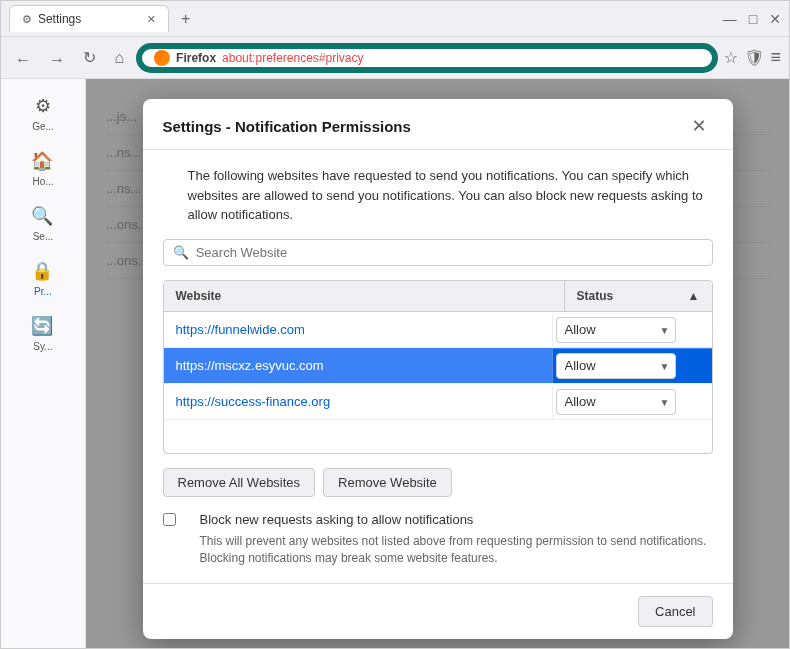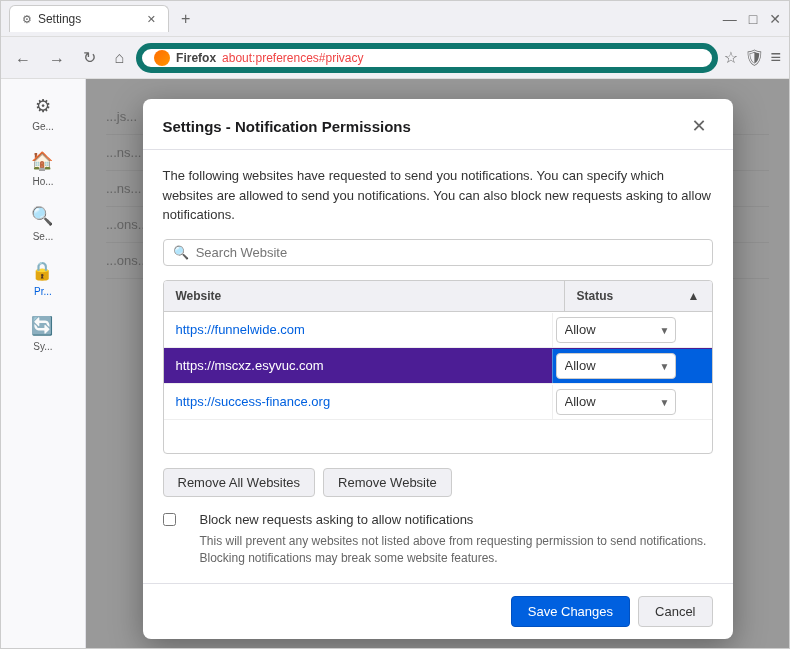--- a/index.html
+++ b/index.html
@@ -266,20 +266,21 @@
       overflow-y: auto;
       display: flex;
       flex-direction: column;
       gap: 14px;
     }
 
     .modal-description {
       font-size: 13px;
       color: #333;
       line-height: 1.5;
+      margin-left: 25px;
     }
 
     .search-bar {
       border: 1px solid #ccc;
       border-radius: 4px;
       height: 32px;
       display: flex;
       align-items: center;
       padding: 0 10px;
       gap: 6px;
@@ -336,21 +337,21 @@
     .table-row {
       display: flex;
       border-bottom: 1px solid #eee;
       align-items: center;
       min-height: 36px;
     }
 
     .table-row:last-child { border-bottom: none; }
 
     .table-row.selected {
-      background: #4c1d95;
+      background: #3b82f6;
       justify-content: space-between;
     }
 
     .table-row.selected .td-website {
       color: #fff;
     }
 
     .td-website {
       flex: 1;
       padding: 8px 12px;
@@ -655,20 +656,19 @@
             <div class="checkbox-row">
               <input type="checkbox" style="">
               <div>
                 <div class="checkbox-description">Block new requests asking to allow notifications</div>
                 <div class="checkbox-sub">This will prevent any websites not listed above from requesting permission to send notifications. Blocking notifications may break some website features.</div>
               </div>
             </div>
           </div>
 
           <div class="modal-footer">
-            <button class="btn-primary">Save Changes</button>
             <button class="btn-cancel">Cancel</button>
           </div>
         </div>
       </div>
     </div>
   </div>
 </div>
 
 </body></html>

